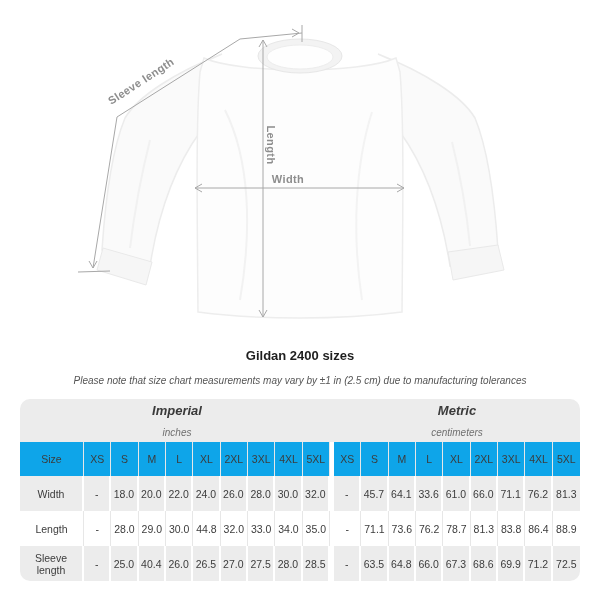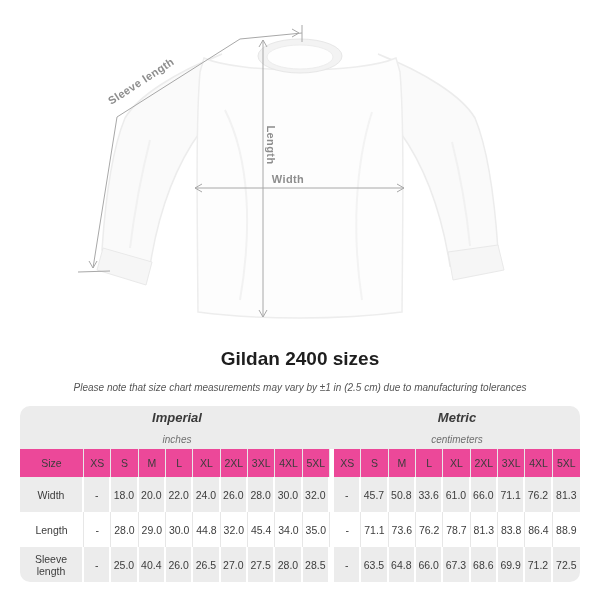--- a/index.html
+++ b/index.html
@@ -9,34 +9,34 @@
   
   .figure{position:relative;width:600px;height:340px;}
   .figure svg{position:absolute;left:0;top:0;}
   .diagram-label{position:absolute;font-size:11px;font-weight:600;color:#8d8d8d;
                  letter-spacing:.4px;white-space:nowrap;transform:translate(-50%,-50%);}
   .lbl-sleeve{left:141px;top:81px;transform:translate(-50%,-50%) rotate(-33deg);}
   .lbl-length{left:271px;top:145px;transform:translate(-50%,-50%) rotate(90deg);}
   .lbl-width{left:288px;top:179px;}
 
   
-  .chart-title{margin:8px 0 4px;text-align:center;font-size:19px;font-weight:bold;color:#1e1e1e;}
+  .chart-title{margin:8px 0 4px;text-align:center;font-size:13px;font-weight:bold;color:#1e1e1e;}
   .chart-note{margin:12px;text-align:center;font-style:italic;font-size:10px;color:#555;}
 
   
   .size-table{width:560px;margin:13px auto 0;background:#ececec;border-radius:10px;overflow:hidden;}
   .units-band{display:flex;height:43px;}
   .units-band .sec{display:flex;flex-direction:column;align-items:center;justify-content:center;}
   .sec-imperial{width:314px;text-align:center;}
   .sec-metric{flex:1;}
   .sec-name{font-style:italic;font-weight:bold;font-size:13px;color:#3a3a3a;}
   .sec-unit{font-style:italic;font-size:10px;color:#6f6f6f;margin-top:9px;}
 
   .grid-row{display:grid;grid-template-columns:64px repeat(9,1fr) 4px repeat(9,1fr);}
-  .header-row{height:28px;background:#ec4899;}
+  .header-row{height:34px;background:#0ea5e9;}
   .row-white{height:35px;background:#fff;}
   .row-gray{height:35px;background:transparent;}
   .cell{display:flex;align-items:center;justify-content:center;height:100%;
         font-size:10.5px;color:#3c3c3c;text-align:center;}
   .label-cell{font-size:10.5px;}
   .header-row .cell,.row-white .cell{border-right:1px solid #e7e7e7;}
   .row-gray .cell{border-right:2px solid #fff;}
   .grid-row .cell:last-child{border-right:none;}
   .spacer{background:#fff;height:100%;}
 </style>
@@ -141,37 +141,37 @@
           <div class="cell">20.0</div>
           <div class="cell">22.0</div>
           <div class="cell">24.0</div>
           <div class="cell">26.0</div>
           <div class="cell">28.0</div>
           <div class="cell">30.0</div>
           <div class="cell">32.0</div>
           <div class="spacer"></div>
           <div class="cell">-</div>
           <div class="cell">45.7</div>
-          <div class="cell">50.8</div>
+          <div class="cell">64.1</div>
           <div class="cell">33.6</div>
           <div class="cell">61.0</div>
           <div class="cell">66.0</div>
           <div class="cell">71.1</div>
           <div class="cell">76.2</div>
           <div class="cell">81.3</div>
         </div>
         <div class="grid-row row-white">
           <div class="cell label-cell">Length</div>
           <div class="cell">-</div>
           <div class="cell">28.0</div>
           <div class="cell">29.0</div>
           <div class="cell">30.0</div>
           <div class="cell">44.8</div>
           <div class="cell">32.0</div>
-          <div class="cell">45.4</div>
+          <div class="cell">33.0</div>
           <div class="cell">34.0</div>
           <div class="cell">35.0</div>
           <div class="spacer"></div>
           <div class="cell">-</div>
           <div class="cell">71.1</div>
           <div class="cell">73.6</div>
           <div class="cell">76.2</div>
           <div class="cell">78.7</div>
           <div class="cell">81.3</div>
           <div class="cell">83.8</div>

